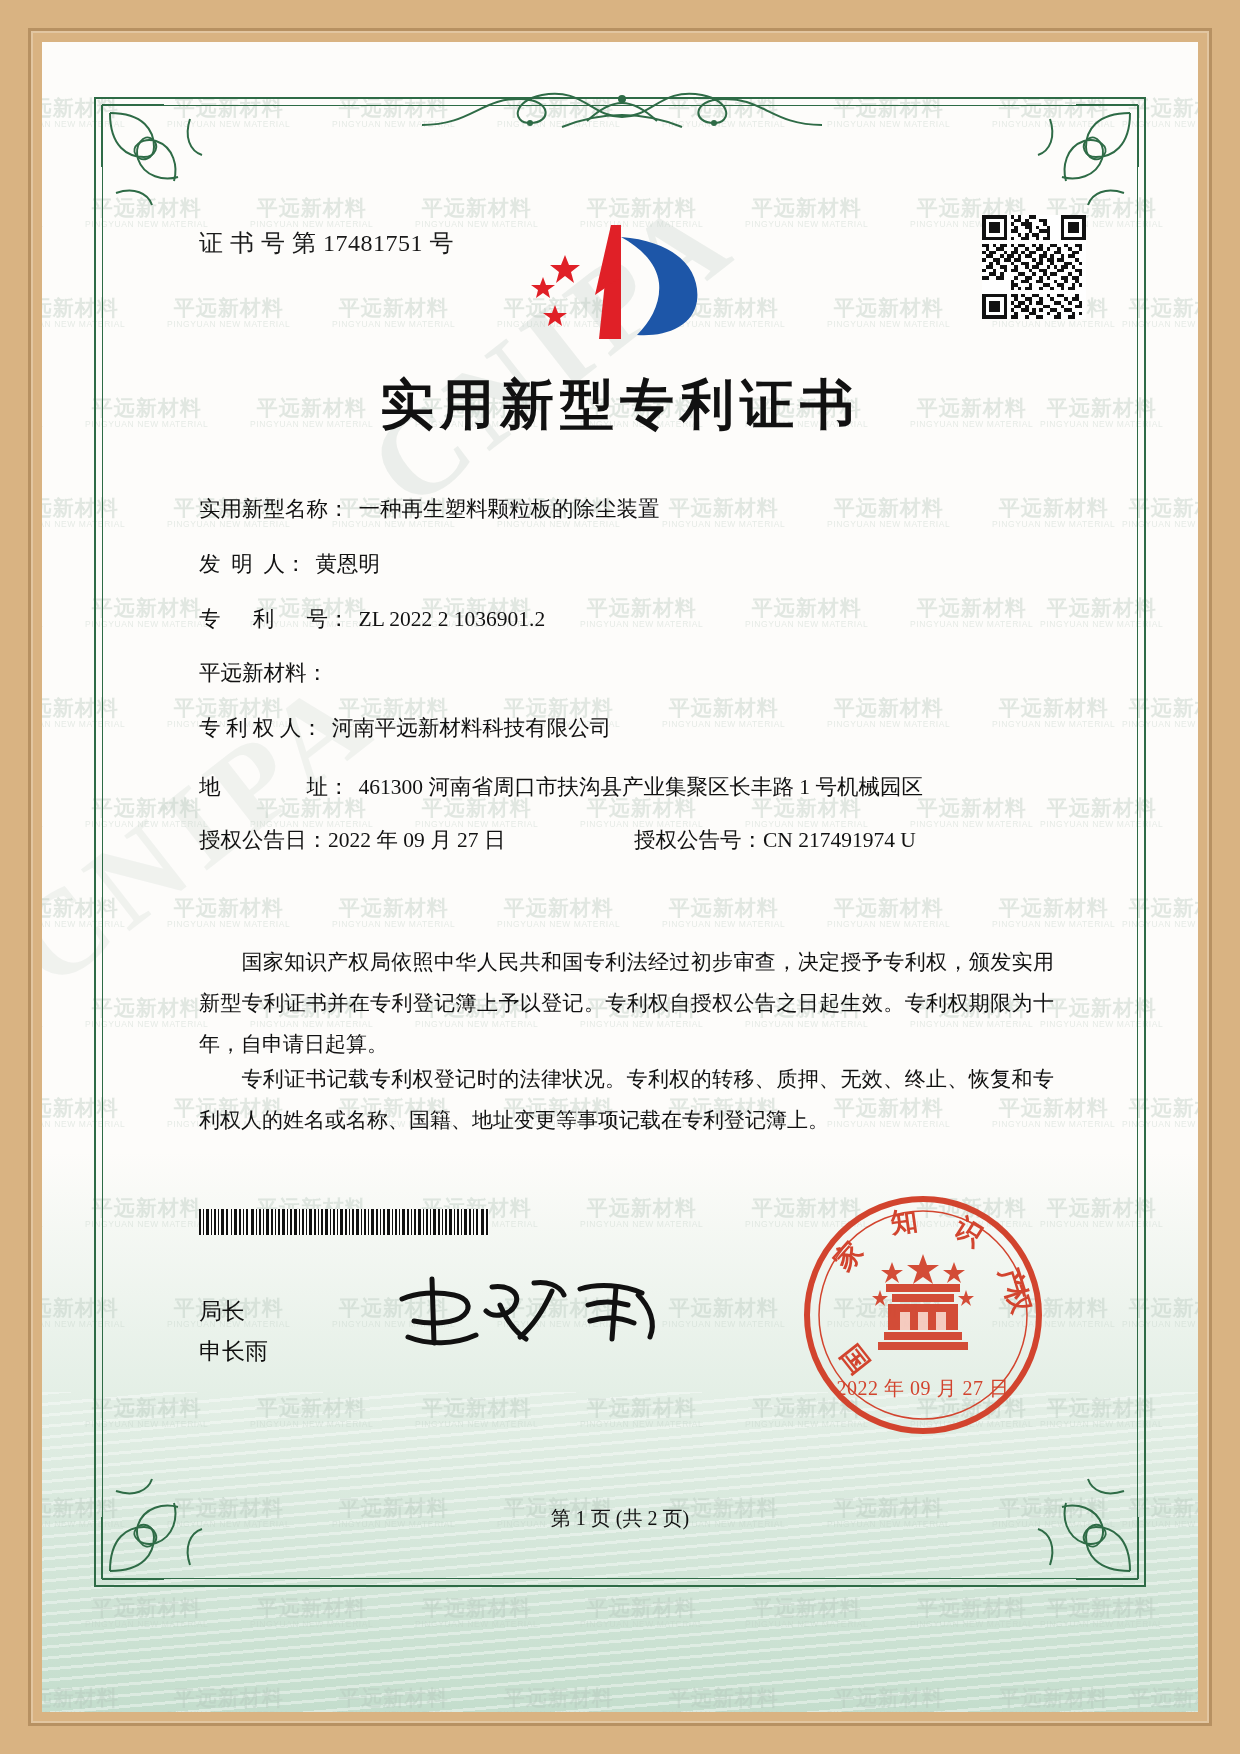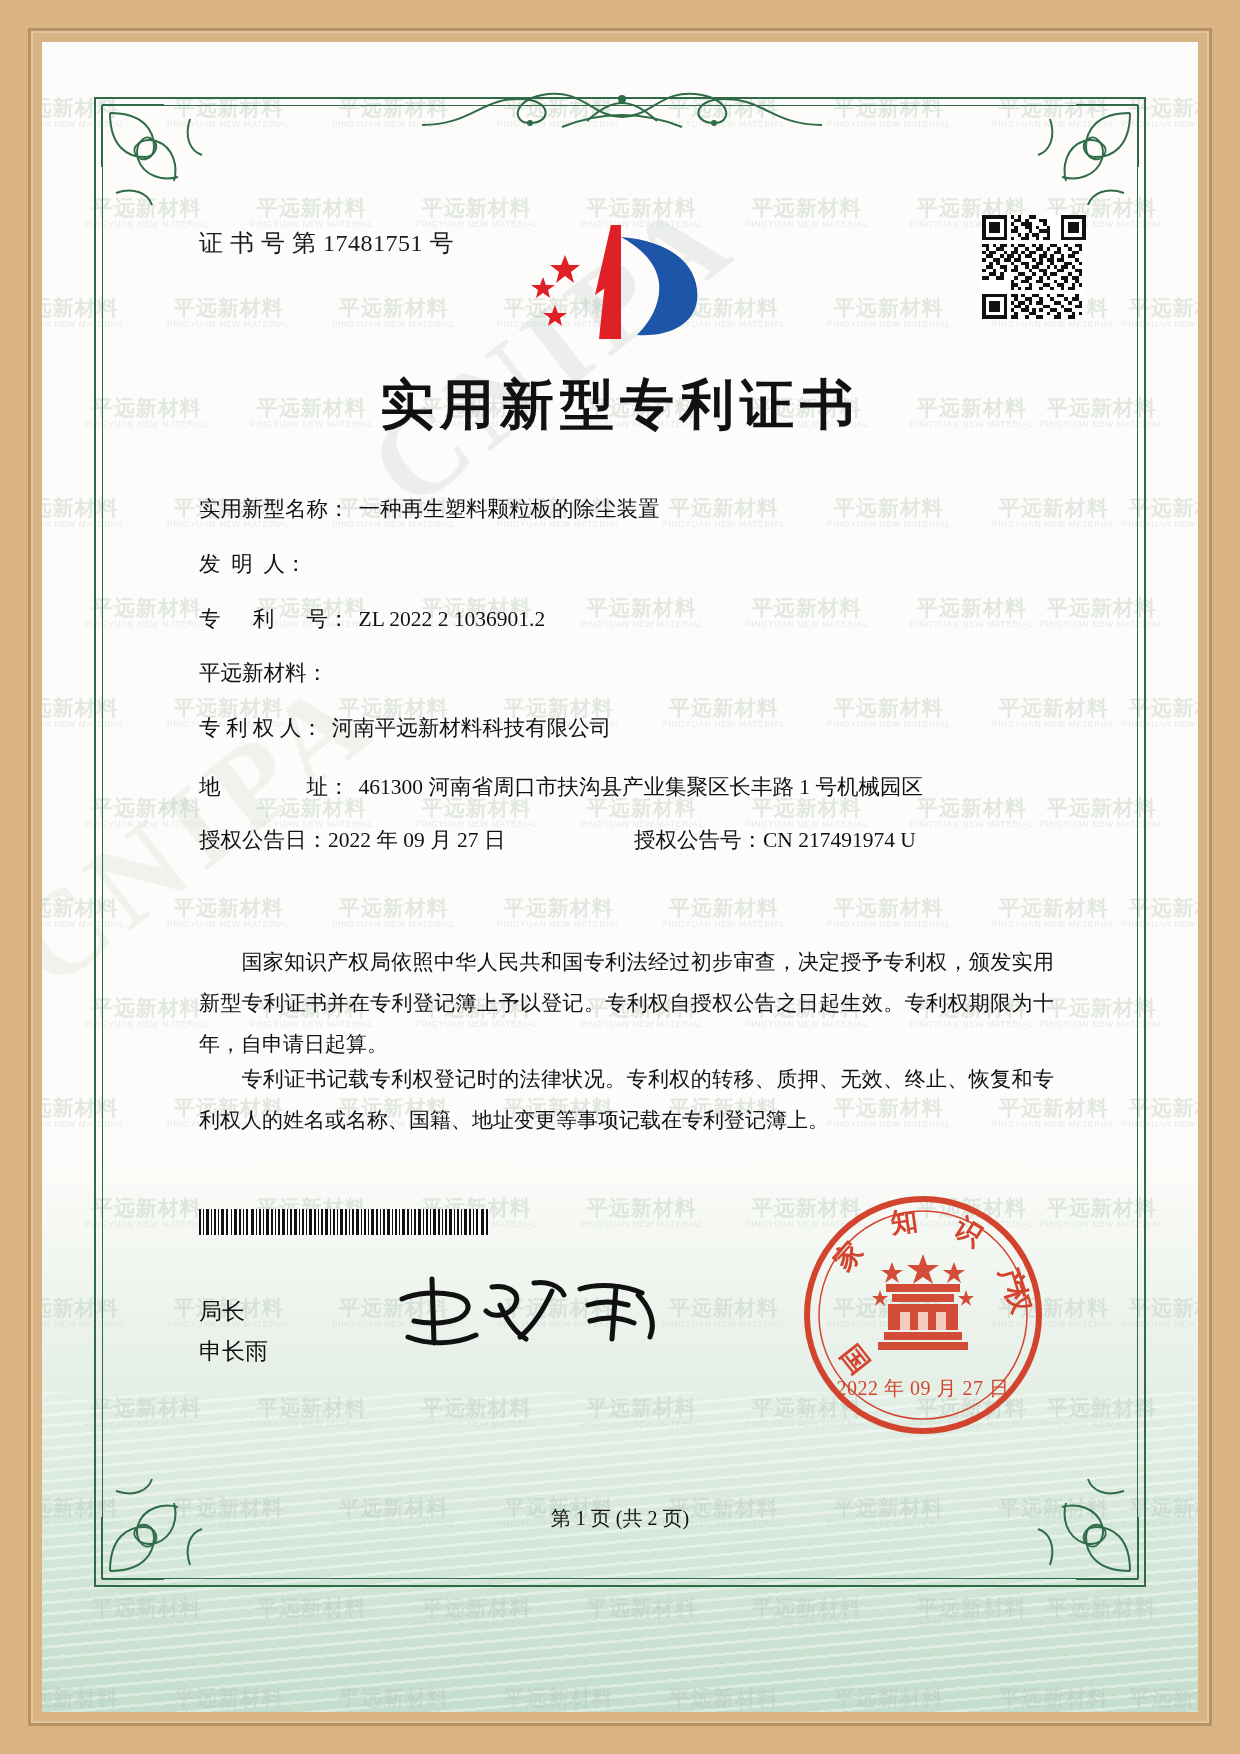--- a/index.html
+++ b/index.html
@@ -1104,20 +1104,21 @@
 
     <div class="fields">
 
       <div class="field-row">
         <span class="field-label">实用新型名称：</span>
         <span class="field-value">一种再生塑料颗粒板的除尘装置</span>
       </div>
 
       <div class="field-row">
         <span class="field-label">发  明  人：</span>
+        <span class="field-value">黄恩明</span>
       </div>
 
       <div class="field-row">
         <span class="field-label">专　  利　  号：</span>
         <span class="field-value">ZL 2022 2 1036901.2</span>
       </div>
 
       <div class="field-row">
         <span class="field-label">平远新材料：</span>
       </div>

